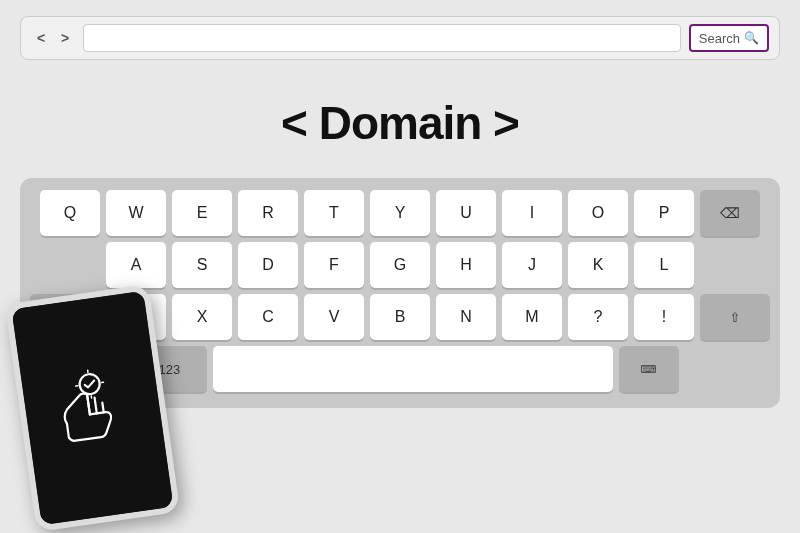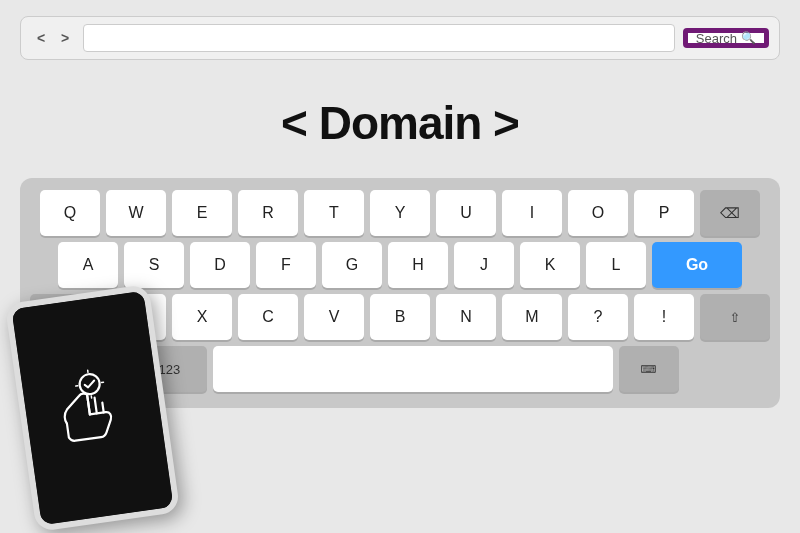--- a/index.html
+++ b/index.html
@@ -55,23 +55,23 @@
       height: 28px;
       background: white;
       border: 1px solid #ccc;
       border-radius: 4px;
     }
 
     .search-box {
       display: flex;
       align-items: center;
       background: white;
-      border: 5px solid #701a75;
+      border: 2px solid #701a75;
       border-radius: 4px;
-      height: 20px;
+      height: 28px;
       padding: 0 8px;
       gap: 4px;
       flex-shrink: 0;
     }
 
     .search-text {
       font-size: 13px;
       color: #555;
     }
 
@@ -248,21 +248,20 @@
   <div class="keyboard-row">
     <div class="key">A</div>
     <div class="key">S</div>
     <div class="key">D</div>
     <div class="key">F</div>
     <div class="key">G</div>
     <div class="key">H</div>
     <div class="key">J</div>
     <div class="key">K</div>
     <div class="key">L</div>
-    <div class="key go-key">Go</div>
   </div>
 
   <div class="keyboard-row">
     <div class="key shift-key special">⇧</div>
     <div class="key">Z</div>
     <div class="key">X</div>
     <div class="key">C</div>
     <div class="key">V</div>
     <div class="key">B</div>
     <div class="key">N</div>

